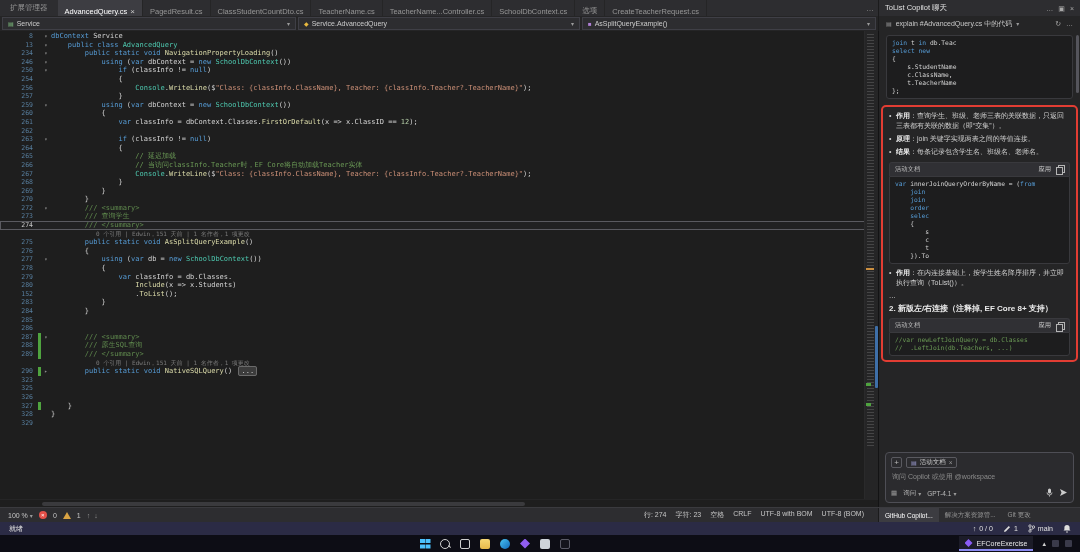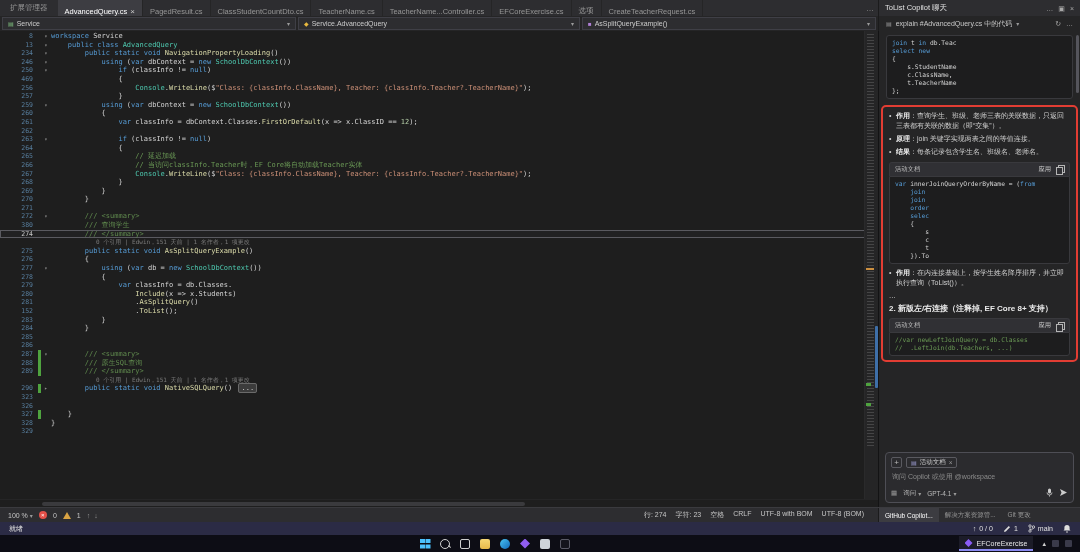--- a/index.html
+++ b/index.html
@@ -144,21 +144,21 @@
         <div class="tab">
           <span class="tab-label">ClassStudentCountDto.cs</span>
         </div>
         <div class="tab">
           <span class="tab-label">TeacherName.cs</span>
         </div>
         <div class="tab">
           <span class="tab-label">TeacherName...Controller.cs</span>
         </div>
         <div class="tab">
-          <span class="tab-label">EFCoreExercise.cs</span>
+          <span class="tab-label">SchoolDbContext.cs</span>
         </div>
         <div class="tab">
           <span class="tab-label">选项</span>
         </div>
         <div class="tab">
           <span class="tab-label">CreateTeacherRequest.cs</span>
         </div>
       </div>
     <div class="tab-overflow">…</div>
     <div class="copilot-header">
@@ -198,63 +198,62 @@
         <span>↻</span>
         <span>…</span>
       </span>
     </div>
   </div>
 
   <div class="main">
 
     <div class="editor">
       <div class="code-scroll">
-          <div class="ln-row"><span class="ln-num">8</span><span class="ln-chg"></span><span class="ln-fold">▾</span><span class="ln-code"><span class="tk-k">workspace</span><span class="tk-p"> Service</span></span></div>
+          <div class="ln-row"><span class="ln-num">8</span><span class="ln-chg"></span><span class="ln-fold">▾</span><span class="ln-code"><span class="tk-k">dbContext</span><span class="tk-p"> Service</span></span></div>
           <div class="ln-row"><span class="ln-num">13</span><span class="ln-chg"></span><span class="ln-fold">▾</span><span class="ln-code"><span class="tk-p">    </span><span class="tk-k">public class </span><span class="tk-t">AdvancedQuery</span></span></div>
           <div class="ln-row"><span class="ln-num">234</span><span class="ln-chg"></span><span class="ln-fold">▾</span><span class="ln-code"><span class="tk-p">        </span><span class="tk-k">public static void </span><span class="tk-m">NavigationPropertyLoading</span><span class="tk-p">()</span></span></div>
           <div class="ln-row"><span class="ln-num">246</span><span class="ln-chg"></span><span class="ln-fold">▾</span><span class="ln-code"><span class="tk-p">            </span><span class="tk-k">using</span><span class="tk-p"> (</span><span class="tk-k">var</span><span class="tk-p"> dbContext = </span><span class="tk-k">new</span><span class="tk-p"> </span><span class="tk-t">SchoolDbContext</span><span class="tk-p">())</span></span></div>
           <div class="ln-row"><span class="ln-num">250</span><span class="ln-chg"></span><span class="ln-fold">▾</span><span class="ln-code"><span class="tk-p">                </span><span class="tk-k">if</span><span class="tk-p"> (classInfo != </span><span class="tk-k">null</span><span class="tk-p">)</span></span></div>
-          <div class="ln-row"><span class="ln-num">469</span><span class="ln-chg"></span><span class="ln-fold"></span><span class="ln-code"><span class="tk-p">                {</span></span></div>
+          <div class="ln-row"><span class="ln-num">254</span><span class="ln-chg"></span><span class="ln-fold"></span><span class="ln-code"><span class="tk-p">                {</span></span></div>
           <div class="ln-row"><span class="ln-num">256</span><span class="ln-chg"></span><span class="ln-fold"></span><span class="ln-code"><span class="tk-p">                    </span><span class="tk-t">Console</span><span class="tk-p">.</span><span class="tk-m">WriteLine</span><span class="tk-p">($</span><span class="tk-s">"Class: {classInfo.ClassName}, Teacher: {classInfo.Teacher?.TeacherName}"</span><span class="tk-p">);</span></span></div>
           <div class="ln-row"><span class="ln-num">257</span><span class="ln-chg"></span><span class="ln-fold"></span><span class="ln-code"><span class="tk-p">                }</span></span></div>
           <div class="ln-row"><span class="ln-num">259</span><span class="ln-chg"></span><span class="ln-fold">▾</span><span class="ln-code"><span class="tk-p">            </span><span class="tk-k">using</span><span class="tk-p"> (</span><span class="tk-k">var</span><span class="tk-p"> dbContext = </span><span class="tk-k">new</span><span class="tk-p"> </span><span class="tk-t">SchoolDbContext</span><span class="tk-p">())</span></span></div>
           <div class="ln-row"><span class="ln-num">260</span><span class="ln-chg"></span><span class="ln-fold"></span><span class="ln-code"><span class="tk-p">            {</span></span></div>
           <div class="ln-row"><span class="ln-num">261</span><span class="ln-chg"></span><span class="ln-fold"></span><span class="ln-code"><span class="tk-p">                </span><span class="tk-k">var</span><span class="tk-p"> classInfo = dbContext.Classes.</span><span class="tk-m">FirstOrDefault</span><span class="tk-p">(x =&gt; x.ClassID == </span><span class="tk-num">12</span><span class="tk-p">);</span></span></div>
           <div class="ln-row"><span class="ln-num">262</span><span class="ln-chg"></span><span class="ln-fold"></span><span class="ln-code"></span></div>
           <div class="ln-row"><span class="ln-num">263</span><span class="ln-chg"></span><span class="ln-fold">▾</span><span class="ln-code"><span class="tk-p">                </span><span class="tk-k">if</span><span class="tk-p"> (classInfo != </span><span class="tk-k">null</span><span class="tk-p">)</span></span></div>
           <div class="ln-row"><span class="ln-num">264</span><span class="ln-chg"></span><span class="ln-fold"></span><span class="ln-code"><span class="tk-p">                {</span></span></div>
           <div class="ln-row"><span class="ln-num">265</span><span class="ln-chg"></span><span class="ln-fold"></span><span class="ln-code"><span class="tk-c">                    // 延迟加载</span></span></div>
           <div class="ln-row"><span class="ln-num">266</span><span class="ln-chg"></span><span class="ln-fold"></span><span class="ln-code"><span class="tk-c">                    // 当访问classInfo.Teacher时，EF Core将自动加载Teacher实体</span></span></div>
           <div class="ln-row"><span class="ln-num">267</span><span class="ln-chg"></span><span class="ln-fold"></span><span class="ln-code"><span class="tk-p">                    </span><span class="tk-t">Console</span><span class="tk-p">.</span><span class="tk-m">WriteLine</span><span class="tk-p">($</span><span class="tk-s">"Class: {classInfo.ClassName}, Teacher: {classInfo.Teacher?.TeacherName}"</span><span class="tk-p">);</span></span></div>
           <div class="ln-row"><span class="ln-num">268</span><span class="ln-chg"></span><span class="ln-fold"></span><span class="ln-code"><span class="tk-p">                }</span></span></div>
           <div class="ln-row"><span class="ln-num">269</span><span class="ln-chg"></span><span class="ln-fold"></span><span class="ln-code"><span class="tk-p">            }</span></span></div>
           <div class="ln-row"><span class="ln-num">270</span><span class="ln-chg"></span><span class="ln-fold"></span><span class="ln-code"><span class="tk-p">        }</span></span></div>
-          <div class="ln-row"><span class="ln-num">271</span><span class="ln-chg"></span><span class="ln-fold"></span><span class="ln-code"></span></div>
           <div class="ln-row"><span class="ln-num">272</span><span class="ln-chg"></span><span class="ln-fold">▾</span><span class="ln-code"><span class="tk-d">        /// &lt;summary&gt;</span></span></div>
-          <div class="ln-row"><span class="ln-num">380</span><span class="ln-chg"></span><span class="ln-fold"></span><span class="ln-code"><span class="tk-d">        /// 查询学生</span></span></div>
+          <div class="ln-row"><span class="ln-num">273</span><span class="ln-chg"></span><span class="ln-fold"></span><span class="ln-code"><span class="tk-d">        /// 查询学生</span></span></div>
           <div class="ln-row cur"><span class="ln-num">274</span><span class="ln-chg"></span><span class="ln-fold"></span><span class="ln-code"><span class="tk-d">        /// &lt;/summary&gt;</span></span></div>
           <div class="lens-row">0 个引用 | Edwin，151 天前 | 1 名作者，1 项更改</div>
           <div class="ln-row"><span class="ln-num">275</span><span class="ln-chg"></span><span class="ln-fold"></span><span class="ln-code"><span class="tk-p">        </span><span class="tk-k">public static void </span><span class="tk-m">AsSplitQueryExample</span><span class="tk-p">()</span></span></div>
           <div class="ln-row"><span class="ln-num">276</span><span class="ln-chg"></span><span class="ln-fold"></span><span class="ln-code"><span class="tk-p">        {</span></span></div>
           <div class="ln-row"><span class="ln-num">277</span><span class="ln-chg"></span><span class="ln-fold">▾</span><span class="ln-code"><span class="tk-p">            </span><span class="tk-k">using</span><span class="tk-p"> (</span><span class="tk-k">var</span><span class="tk-p"> db = </span><span class="tk-k">new</span><span class="tk-p"> </span><span class="tk-t">SchoolDbContext</span><span class="tk-p">())</span></span></div>
           <div class="ln-row"><span class="ln-num">278</span><span class="ln-chg"></span><span class="ln-fold"></span><span class="ln-code"><span class="tk-p">            {</span></span></div>
           <div class="ln-row"><span class="ln-num">279</span><span class="ln-chg"></span><span class="ln-fold"></span><span class="ln-code"><span class="tk-p">                </span><span class="tk-k">var</span><span class="tk-p"> classInfo = db.Classes.</span></span></div>
           <div class="ln-row"><span class="ln-num">280</span><span class="ln-chg"></span><span class="ln-fold"></span><span class="ln-code"><span class="tk-p">                    </span><span class="tk-m">Include</span><span class="tk-p">(x =&gt; x.Students)</span></span></div>
-          <div class="ln-row"><span class="ln-num">281</span><span class="ln-chg"></span><span class="ln-fold"></span><span class="ln-code"><span class="tk-p">                    .</span><span class="tk-m">AsSplitQuery</span><span class="tk-p">()</span></span></div>
           <div class="ln-row"><span class="ln-num">152</span><span class="ln-chg"></span><span class="ln-fold"></span><span class="ln-code"><span class="tk-p">                    .</span><span class="tk-m">ToList</span><span class="tk-p">();</span></span></div>
           <div class="ln-row"><span class="ln-num">283</span><span class="ln-chg"></span><span class="ln-fold"></span><span class="ln-code"><span class="tk-p">            }</span></span></div>
           <div class="ln-row"><span class="ln-num">284</span><span class="ln-chg"></span><span class="ln-fold"></span><span class="ln-code"><span class="tk-p">        }</span></span></div>
           <div class="ln-row"><span class="ln-num">285</span><span class="ln-chg"></span><span class="ln-fold"></span><span class="ln-code"></span></div>
           <div class="ln-row"><span class="ln-num">286</span><span class="ln-chg"></span><span class="ln-fold"></span><span class="ln-code"></span></div>
           <div class="ln-row"><span class="ln-num">287</span><span class="ln-chg g"></span><span class="ln-fold">▾</span><span class="ln-code"><span class="tk-d">        /// &lt;summary&gt;</span></span></div>
           <div class="ln-row"><span class="ln-num">288</span><span class="ln-chg g"></span><span class="ln-fold"></span><span class="ln-code"><span class="tk-d">        /// 原生SQL查询</span></span></div>
           <div class="ln-row"><span class="ln-num">289</span><span class="ln-chg g"></span><span class="ln-fold"></span><span class="ln-code"><span class="tk-d">        /// &lt;/summary&gt;</span></span></div>
           <div class="lens-row">0 个引用 | Edwin，151 天前 | 1 名作者，1 项更改</div>
           <div class="ln-row"><span class="ln-num">290</span><span class="ln-chg g"></span><span class="ln-fold">▸</span><span class="ln-code"><span class="tk-p">        </span><span class="tk-k">public static void </span><span class="tk-m">NativeSQLQuery</span><span class="tk-p">() </span><span class="tk-box">...</span></span></div>
           <div class="ln-row"><span class="ln-num">323</span><span class="ln-chg"></span><span class="ln-fold"></span><span class="ln-code"></span></div>
+          <div class="ln-row"><span class="ln-num">325</span><span class="ln-chg"></span><span class="ln-fold"></span><span class="ln-code"></span></div>
           <div class="ln-row"><span class="ln-num">326</span><span class="ln-chg"></span><span class="ln-fold"></span><span class="ln-code"></span></div>
           <div class="ln-row"><span class="ln-num">327</span><span class="ln-chg g"></span><span class="ln-fold"></span><span class="ln-code"><span class="tk-p">    }</span></span></div>
           <div class="ln-row"><span class="ln-num">328</span><span class="ln-chg"></span><span class="ln-fold"></span><span class="ln-code"><span class="tk-p">}</span></span></div>
           <div class="ln-row"><span class="ln-num">329</span><span class="ln-chg"></span><span class="ln-fold"></span><span class="ln-code"></span></div>
         </div>
       <div class="hscroll">
           <div class="hthumb"></div>
         </div>
       <div class="minimap">
         <div class="mm-lines"></div>

